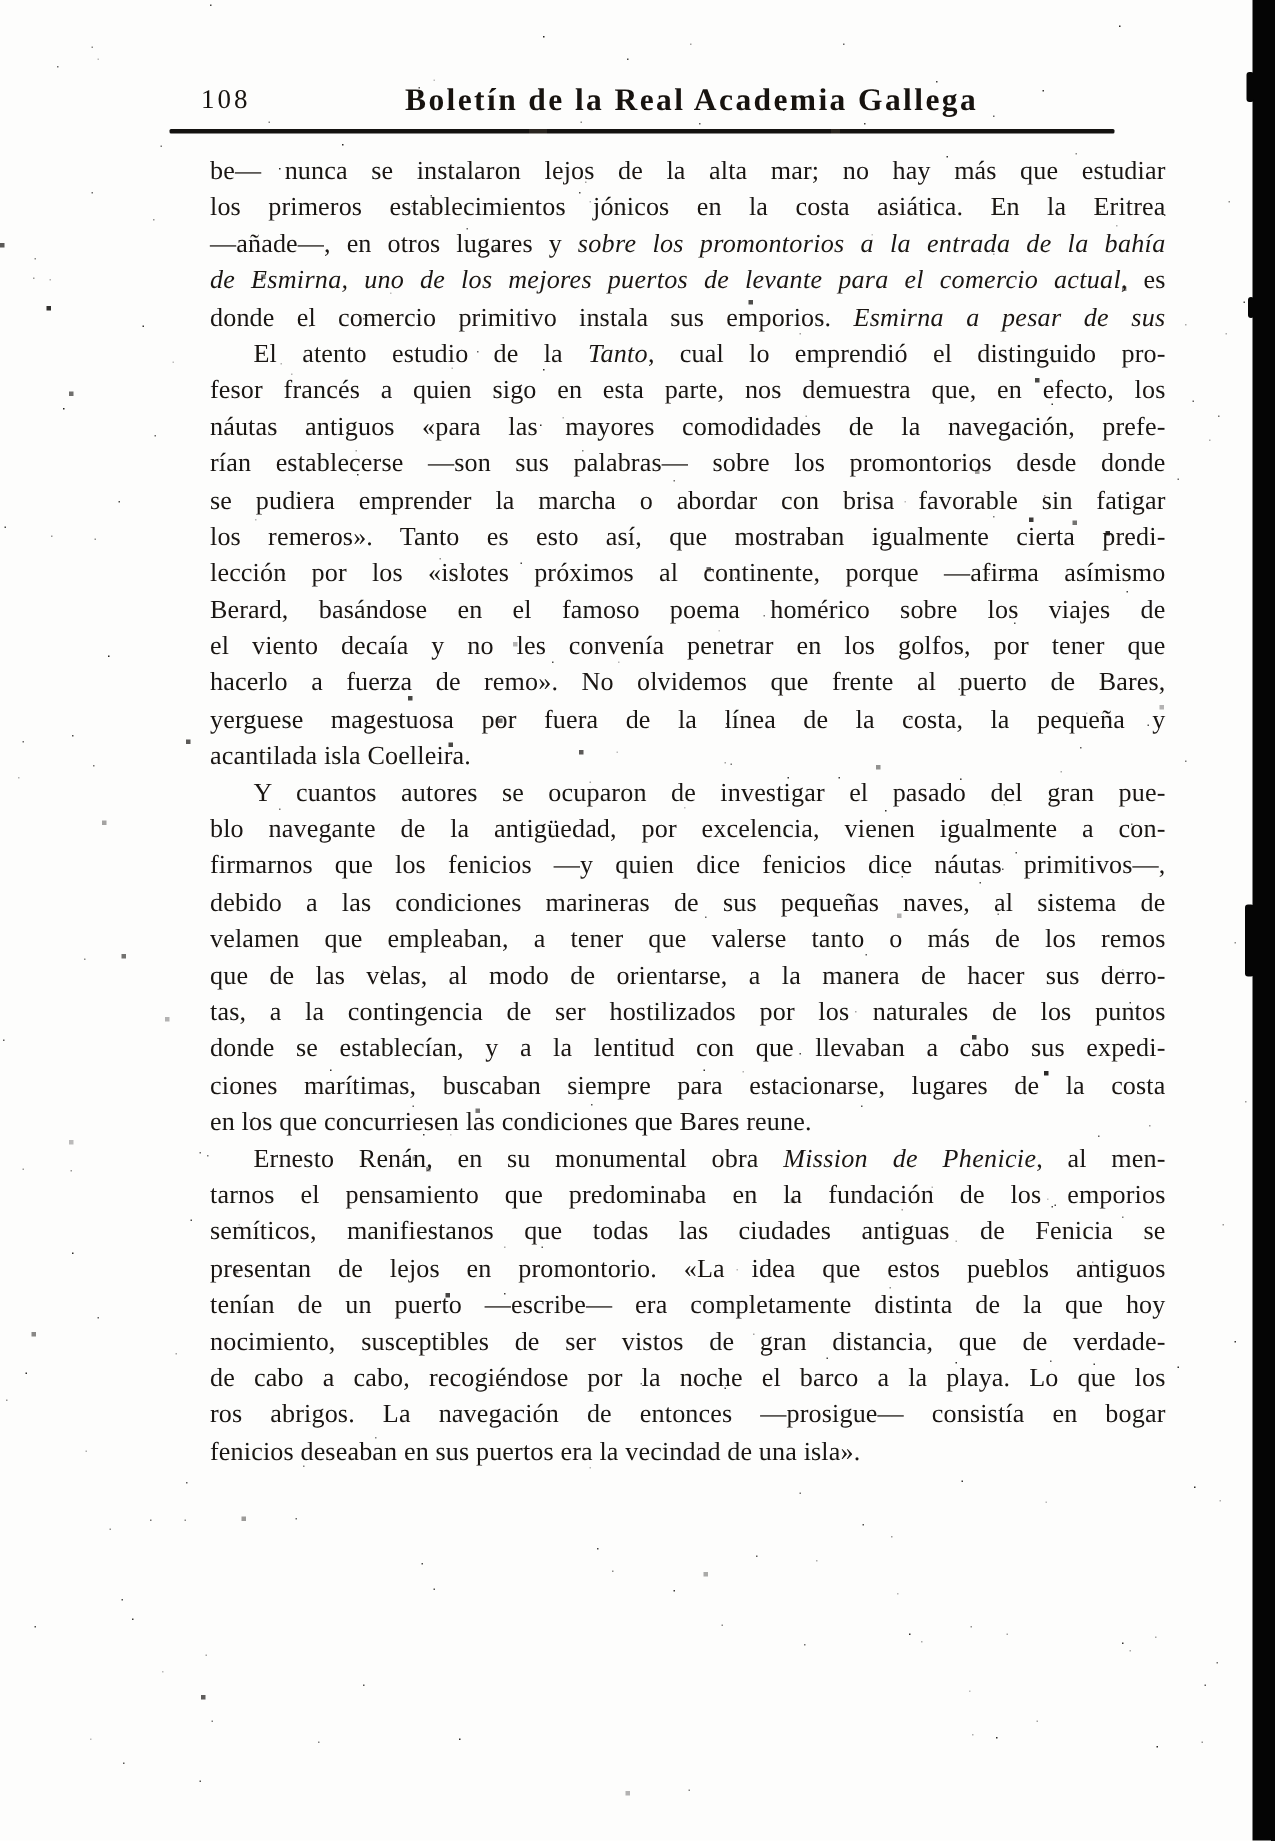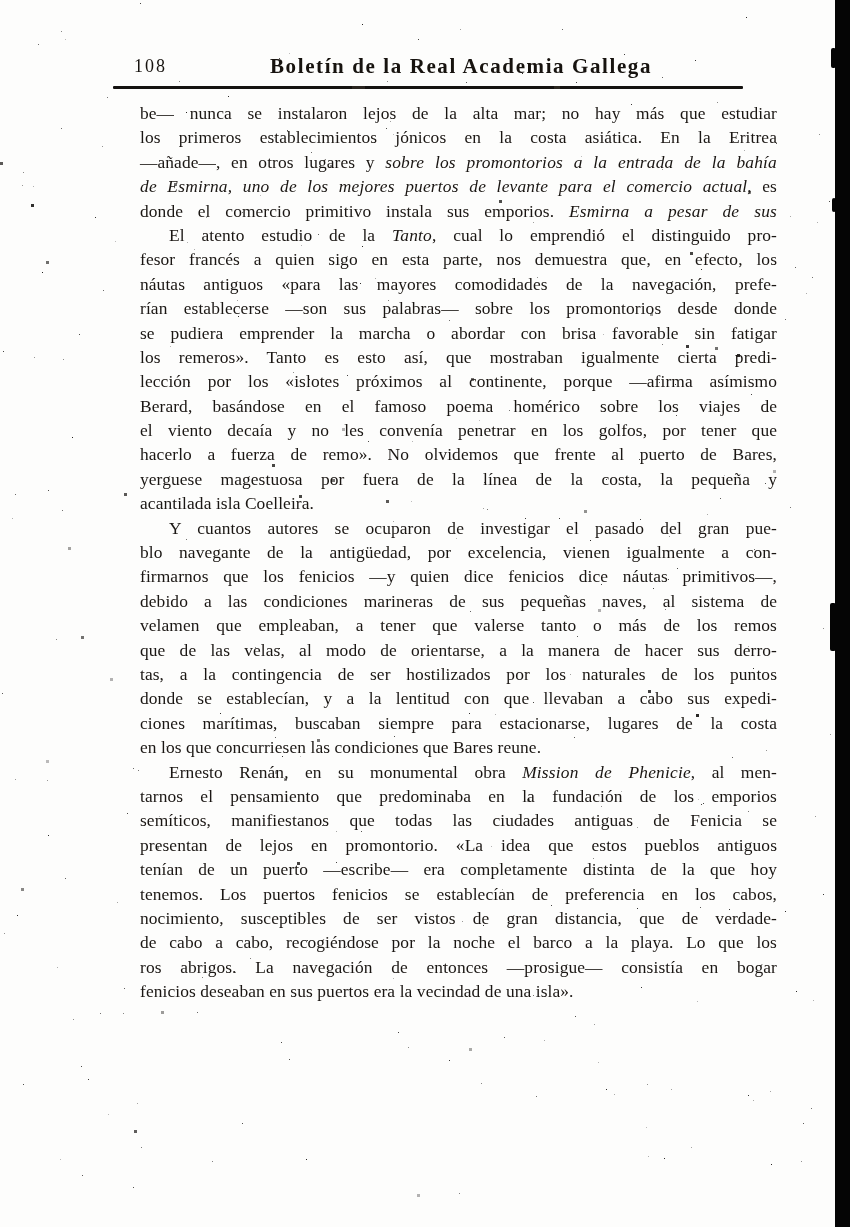--- a/index.html
+++ b/index.html
@@ -95,21 +95,20 @@
       <div class="line"><span>que de las velas, al modo de orientarse, a la manera de hacer sus derro-</span></div>
       <div class="line"><span>tas, a la contingencia de ser hostilizados por los naturales de los puntos</span></div>
       <div class="line"><span>donde se establecían, y a la lentitud con que llevaban a cabo sus expedi-</span></div>
       <div class="line"><span>ciones marítimas, buscaban siempre para estacionarse, lugares de la costa</span></div>
       <div class="line last"><span>en los que concurriesen las condiciones que Bares reune.</span></div>
       <div class="line indent"><span>Ernesto Renán, en su monumental obra </span><em>Mission de Phenicie</em><span>, al men-</span></div>
       <div class="line"><span>tarnos el pensamiento que predominaba en la fundación de los emporios</span></div>
       <div class="line"><span>semíticos, manifiestanos que todas las ciudades antiguas de Fenicia se</span></div>
       <div class="line"><span>presentan de lejos en promontorio. «La idea que estos pueblos antiguos</span></div>
       <div class="line"><span>tenían de un puerto —escribe— era completamente distinta de la que hoy</span></div>
-      <div class="line"><span>tenemos. Los puertos fenicios se establecían de preferencia en los cabos,</span></div>
       <div class="line"><span>nocimiento, susceptibles de ser vistos de gran distancia, que de verdade-</span></div>
       <div class="line"><span>de cabo a cabo, recogiéndose por la noche el barco a la playa. Lo que los</span></div>
       <div class="line"><span>ros abrigos. La navegación de entonces —prosigue— consistía en bogar</span></div>
       <div class="line last"><span>fenicios deseaban en sus puertos era la vecindad de una isla».</span></div>
     </main>
 
   <div class="edge">
     <span class="nub nub-a"></span>
     <span class="nub nub-b"></span>
     <span class="nub nub-c"></span>

